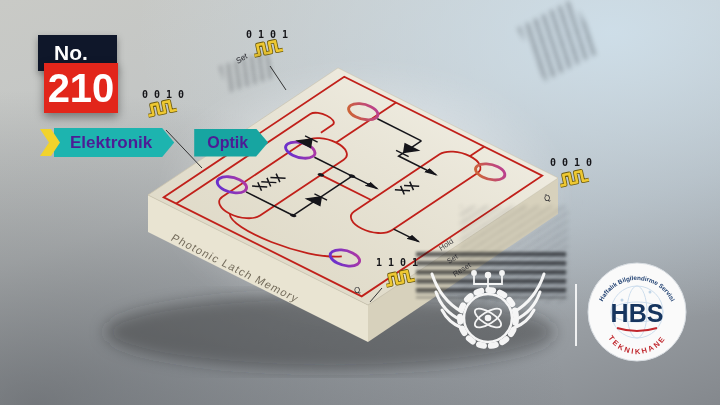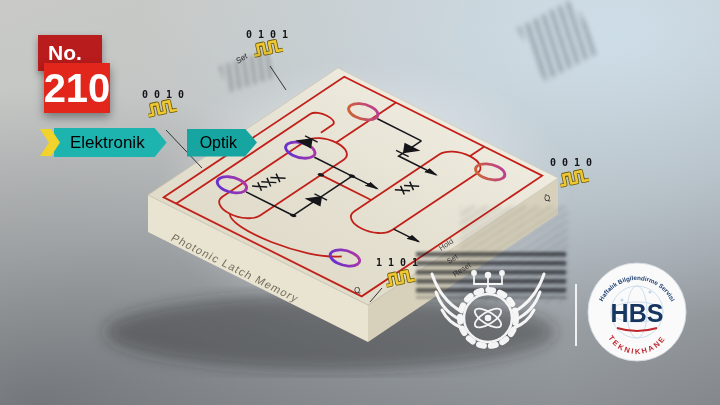--- a/index.html
+++ b/index.html
@@ -15,31 +15,31 @@
       filter:blur(10px);}
   .smudge{position:absolute;}
   .s1{left:528px;top:10px;width:62px;height:60px;opacity:.5;filter:blur(2.5px);transform:rotate(-28deg);
       background:repeating-linear-gradient(100deg, rgba(25,28,34,.8) 0 3px, transparent 3px 9px);}
   .s2{left:222px;top:58px;width:50px;height:28px;opacity:.4;filter:blur(2px);transform:rotate(-18deg);
       background:repeating-linear-gradient(100deg, rgba(25,28,34,.75) 0 3px, transparent 3px 8px);}
   .s3{left:460px;top:206px;width:108px;height:96px;opacity:.33;filter:blur(2px);
       background:repeating-linear-gradient(147deg, rgba(25,28,34,.6) 0 2px, transparent 2px 7px);}
   .s4{left:416px;top:252px;width:150px;height:46px;opacity:.72;filter:blur(1.5px);
       background:repeating-linear-gradient(180deg, rgba(16,18,22,.9) 0 4px, rgba(60,65,75,.4) 4px 6px, transparent 6px 9px);}
-  .badge-no{position:absolute;left:38px;top:35px;width:64px;height:36px;background:#b91c1c;
-      color:#fff;font-weight:700;font-size:21px;display:flex;align-items:center;padding-left:10px;
+  .badge-no{position:absolute;left:38px;top:35px;width:79px;height:36px;background:#0f172a;
+      color:#fff;font-weight:700;font-size:21px;display:flex;align-items:center;padding-left:16px;
       box-sizing:border-box;box-shadow:0 3px 7px rgba(0,0,0,.35);z-index:5;}
-  .badge-num{position:absolute;left:44px;top:63px;width:66px;height:50px;background:#e2261b;
+  .badge-num{position:absolute;left:44px;top:63px;width:74px;height:50px;background:#e2261b;
       color:#fff;font-weight:700;font-size:40px;display:flex;align-items:center;justify-content:center;
       box-shadow:0 4px 9px rgba(0,0,0,.4);z-index:6;}
   .tags{position:absolute;left:40px;top:128px;display:flex;align-items:center;z-index:6;}
   .chev{width:20px;height:27px;background:#f2d32b;margin-right:-6px;z-index:2;
       clip-path:polygon(0 0,55% 0,100% 50%,55% 100%,0 100%,45% 50%);
       filter:drop-shadow(0 2px 2px rgba(0,0,0,.3));}
-  .tag{position:relative;background:#1db4af;color:#000000;font-weight:400;font-size:17px;line-height:1;
+  .tag{position:relative;background:#1db4af;color:#4c1d95;font-weight:700;font-size:17px;line-height:1;
       padding:6px 22px 6px 16px;z-index:1;
       clip-path:polygon(0 0,calc(100% - 12px) 0,100% 50%,calc(100% - 12px) 100%,0 100%);}
   .tag.small{margin-left:20px;background:#17a5a1;font-size:16px;padding:6px 20px 6px 13px;}
   svg{position:absolute;left:0;top:0;}
   svg text{font-family:"Liberation Sans",sans-serif;}
   .bits{font-family:"DejaVu Sans Mono",monospace;font-size:10px;font-weight:700;fill:#16161a;}
   .portname{font-size:8px;font-style:italic;fill:#26262c;}
   .sidelabel{font-size:7.5px;fill:#2a2a30;opacity:.85;}
 </style>
 </head>

